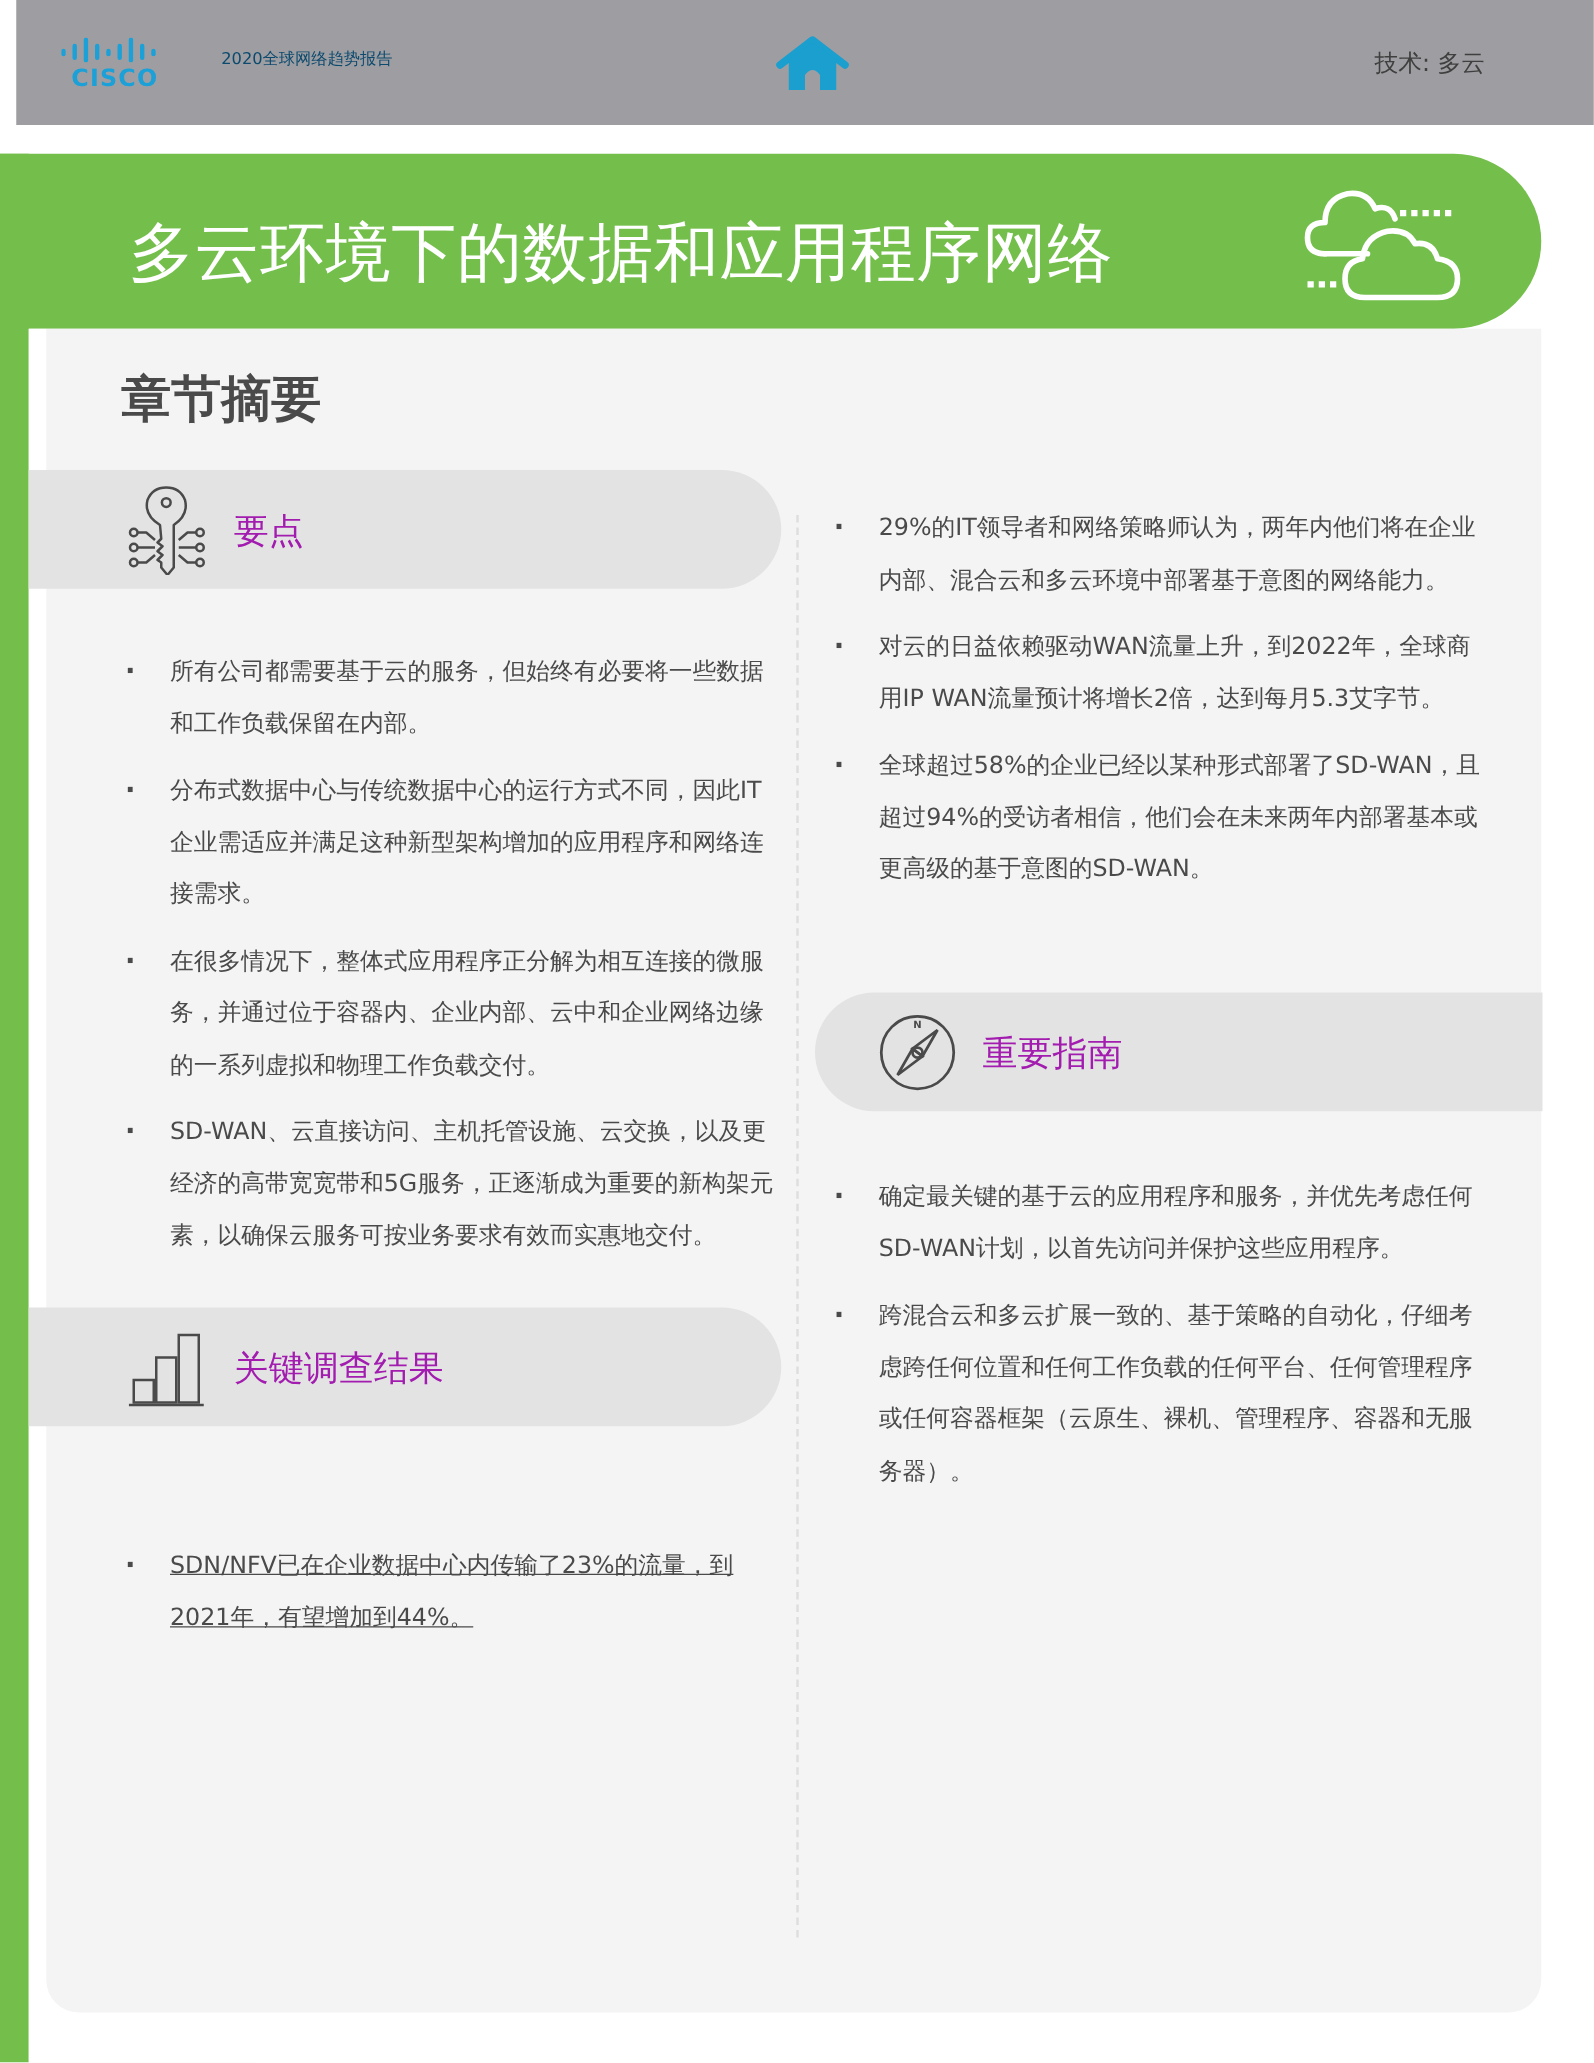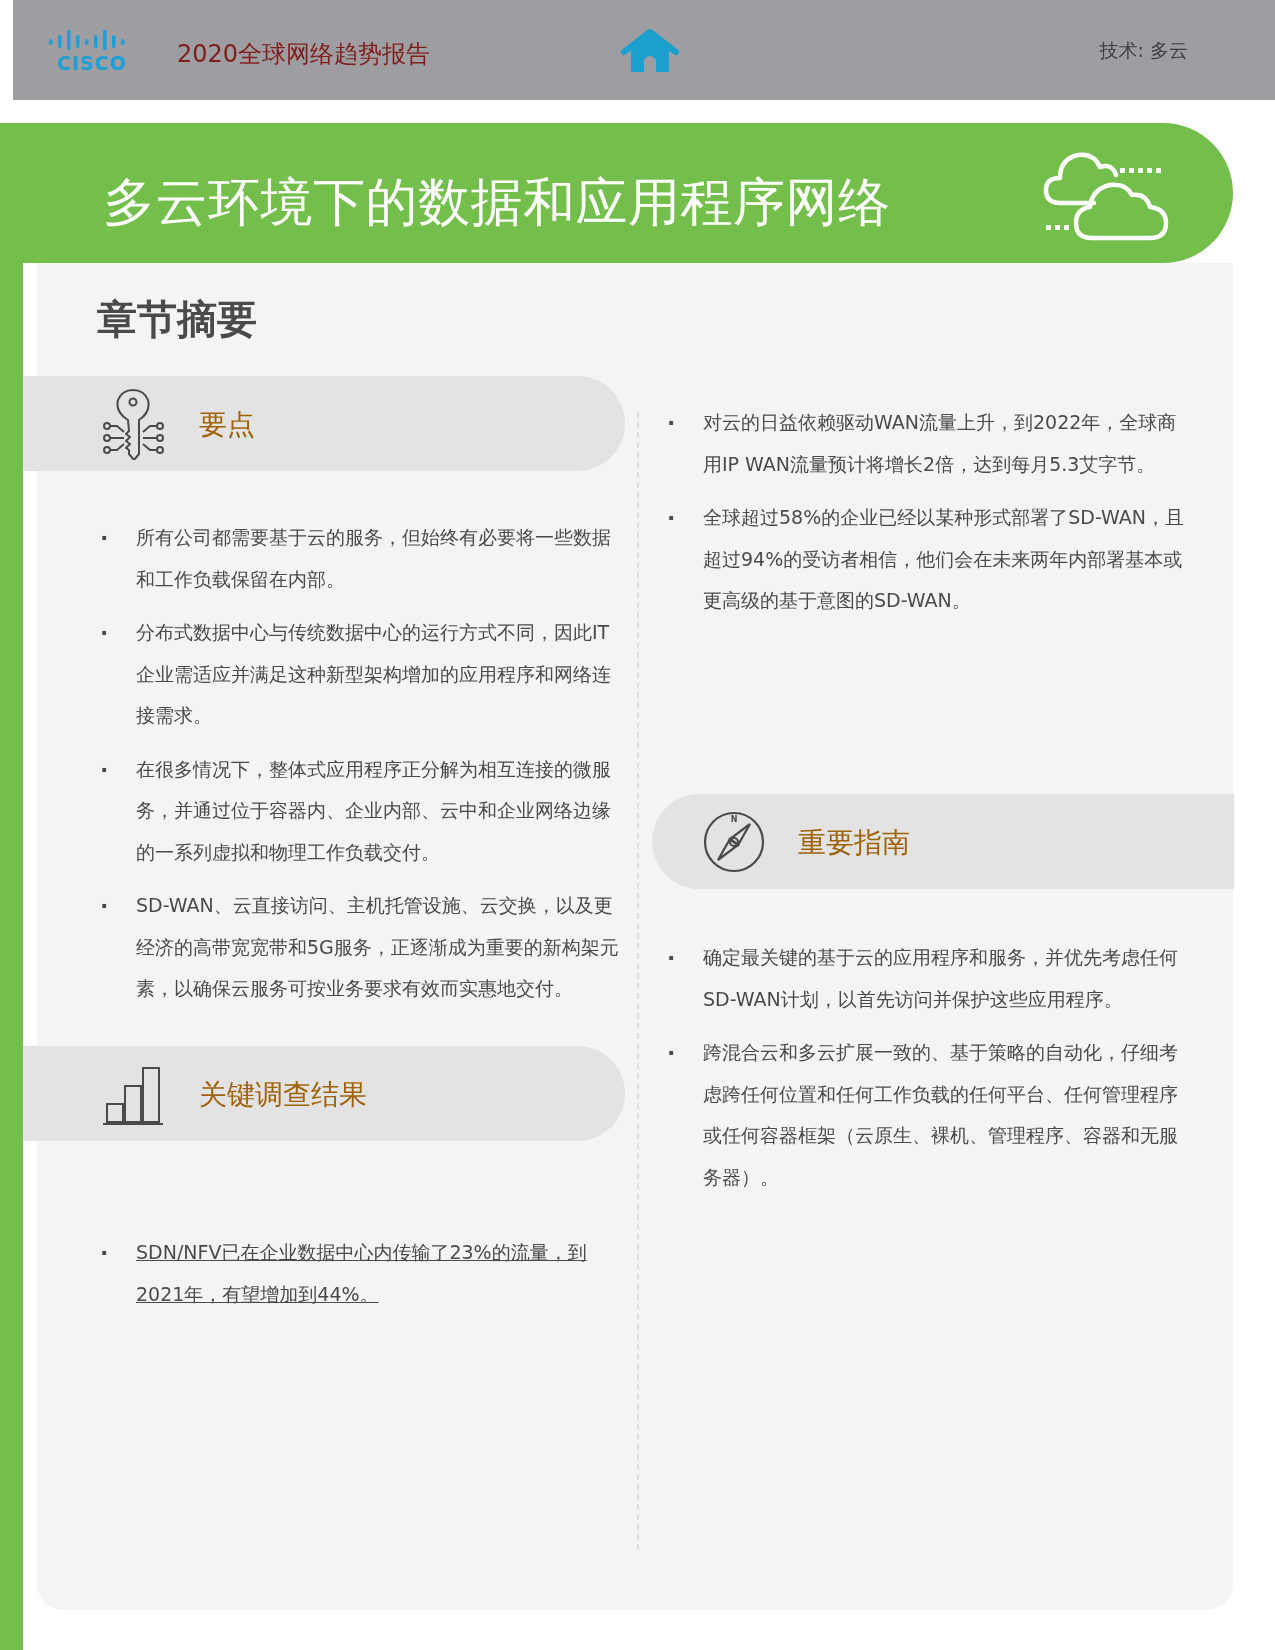--- a/index.html
+++ b/index.html
@@ -4,21 +4,21 @@
 <style>
   * { box-sizing: border-box; margin: 0; padding: 0; }
   html, body { width: 1275px; height: 1650px; background: #ffffff; overflow: hidden; }
   body { position: relative; font-family: "DejaVu Sans", "Liberation Sans", sans-serif; color: #4a4a4a; }
 
   
   .topbar { position: absolute; left: 13px; top: 0; width: 1275px; height: 100px; background: #9e9ea2; }
   .logo { position: absolute; left: 36px; top: 30px; width: 82px; height: 44px; }
   .logo-bars { position: absolute; left: 0; top: 0; width: 82px; height: 20px; }
   .logo-text { position: absolute; left: 8px; top: 22px; font-family: "DejaVu Sans", sans-serif; font-weight: bold; font-size: 19px; letter-spacing: 1px; color: #1ba0d7; }
-  .report-title { position: absolute; left: 164px; top: 38px; font-size: 24px; color: #7f1d1d; }
+  .report-title { position: absolute; left: 164px; top: 38px; font-size: 13px; color: #0c4a6e; }
   .home-icon { position: absolute; left: 607px; top: 28px; width: 60px; height: 46px; cursor: pointer; }
   .tech-label { position: absolute; right: 100px; top: 38px; font-size: 19px; color: #3f3f3f; }
 
   
   .green-left { position: absolute; left: 0; top: 123px; width: 23px; height: 1527px; background: #74bf4b; }
   .banner { position: absolute; left: 0; top: 123px; width: 1233px; height: 140px; background: #74bf4b; border-radius: 0 70px 70px 0; }
   .banner-title { position: absolute; left: 103px; top: 45px; font-size: 52px; color: #ffffff; font-weight: normal; letter-spacing: 0.5px; }
   .cloud-icon { position: absolute; left: 1040px; top: 18px; width: 140px; height: 104px; }
 
   
@@ -27,21 +27,21 @@
 
   .section-title { position: absolute; left: 97px; top: 292px; font-size: 40px; color: #4a4a4a; }
 
   .divider { position: absolute; left: 637px; top: 412px; width: 0; height: 1138px; border-left: 2px dashed #dedede; }
 
   
   .pill { position: absolute; background: #e3e3e3; }
   .pill-left { left: 23px; width: 602px; height: 95px; border-radius: 0 48px 48px 0; }
   .pill-right { left: 652px; width: 582px; height: 95px; border-radius: 48px 0 0 48px; }
   .pill-icon { position: absolute; top: 12px; width: 70px; height: 72px; }
-  .pill-label { position: absolute; font-size: 28px; color: #a16207; margin-left: 12px; }
+  .pill-label { position: absolute; font-size: 28px; color: #a21caf; }
 
   
   .blist { position: absolute; list-style: none; }
   .blist li { position: relative; padding-left: 36px; font-size: 19px; line-height: 41.5px; color: #4a4a4a; margin-bottom: 12px; }
   .blist li::before { content: "·"; position: absolute; left: 0; top: 0; font-size: 22px; font-weight: bold; color: #4a4a4a; }
 </style>
 </head>
 <body>
 
 <div class="topbar">
@@ -140,20 +140,21 @@
     </g>
   </svg>
   <div class="pill-label" style="left:164px; top:30px;">关键调查结果</div>
 </div>
 
 <ul class="blist" style="left:100px; top:1232px; width:520px;text-decoration:underline;">
   <li>SDN/NFV已在企业数据中心内传输了23%的流量，到2021年，有望增加到44%。</li>
 </ul>
 
 <ul class="blist" style="left:667px; top:402px; width:520px;">
+  <li>29%的IT领导者和网络策略师认为，两年内他们将在企业内部、混合云和多云环境中部署基于意图的网络能力。</li>
   <li>对云的日益依赖驱动WAN流量上升，到2022年，全球商用IP WAN流量预计将增长2倍，达到每月5.3艾字节。</li>
   <li>全球超过58%的企业已经以某种形式部署了SD-WAN，且超过94%的受访者相信，他们会在未来两年内部署基本或更高级的基于意图的SD-WAN。</li>
 </ul>
 
 <div class="pill pill-right" style="top:794px;">
   <svg class="pill-icon" style="left:50px; width:64px; height:66px; top:14px;" viewBox="0 0 64 66">
     <g fill="none" stroke="#4a4a4a" stroke-width="2.2">
       <circle cx="32" cy="34" r="29"></circle>
       <path d="M48 16 L36 37 L28 31 Z"></path>
       <path d="M16 52 L28 31 L36 37 Z"></path>

